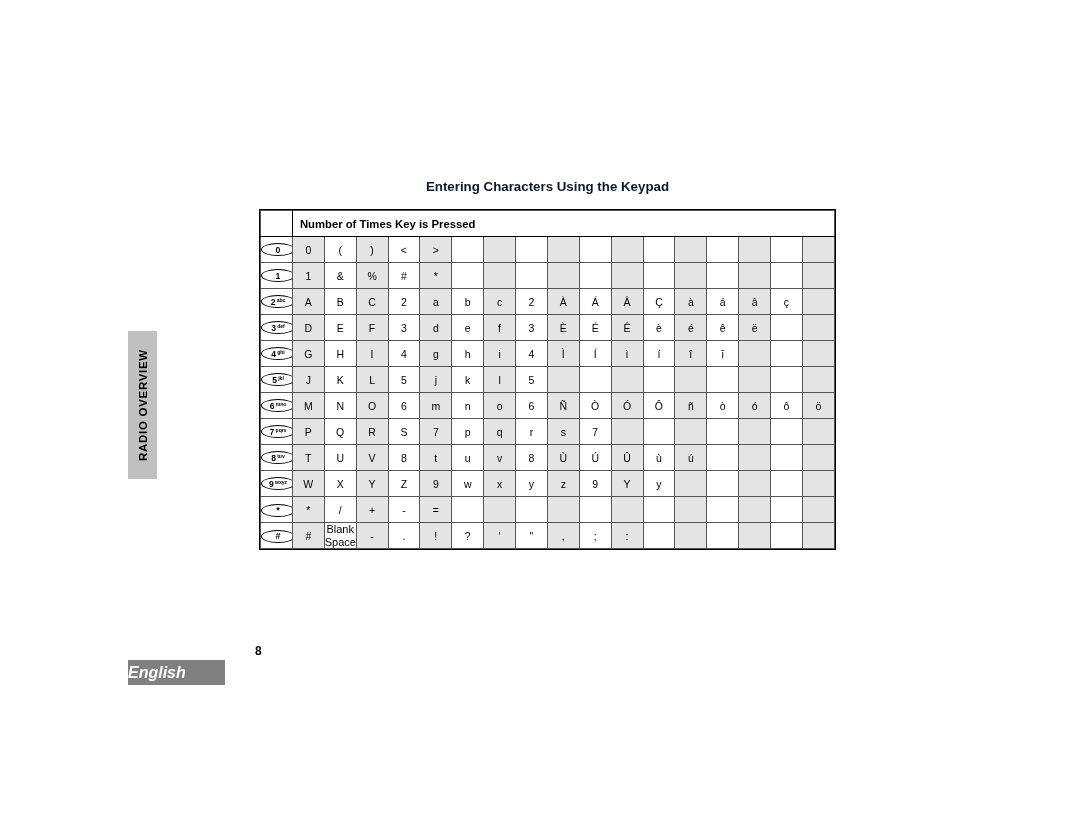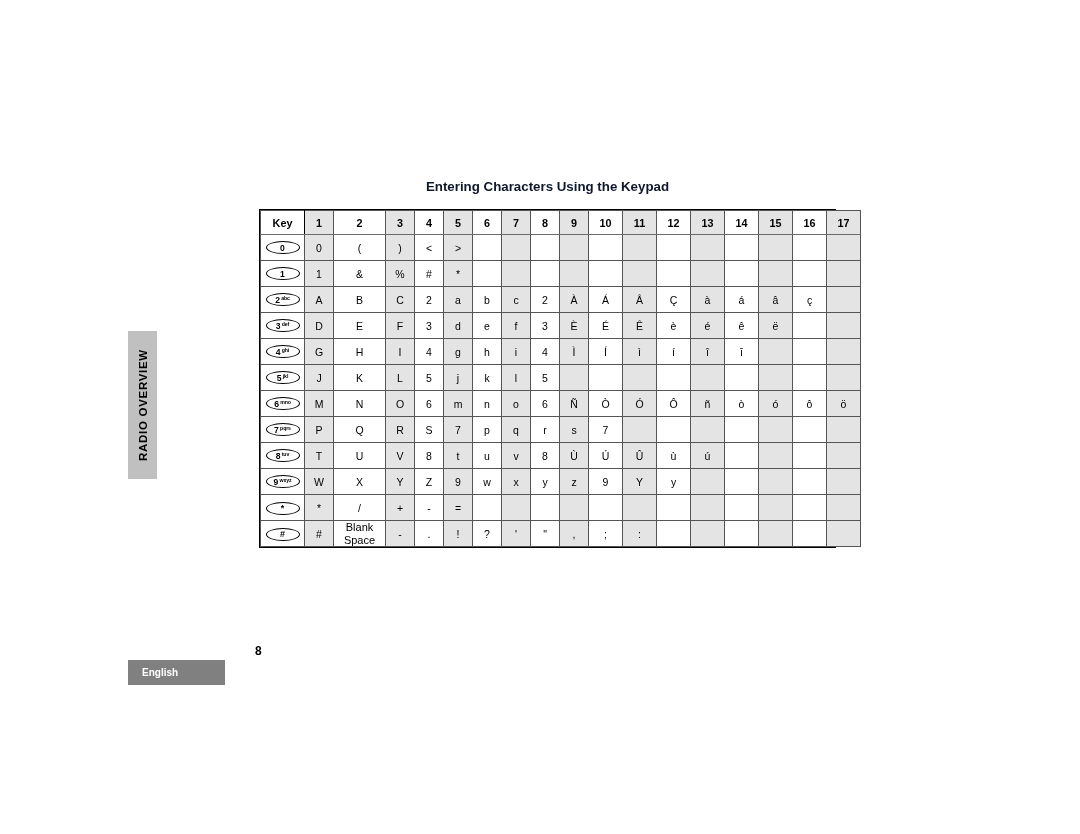--- a/index.html
+++ b/index.html
@@ -42,23 +42,23 @@
     left: 128px;
     top: 660px;
     width: 97px;
     height: 25px;
     background: #808080;
     display: flex;
     align-items: center;
   }
   #footer-lang .lbl {
     color: #ffffff;
-    font-size: 10px;
-    font-weight: bold;
-    padding-left: 14px;
+    font-size: 16px;
+    font-weight: bold;
+    font-style: italic;
   }
   #page-number {
     position: absolute;
     left: 255px;
     top: 644px;
     font-size: 12px;
     font-weight: bold;
     color: #000;
   }
 
@@ -169,39 +169,23 @@
 
 <div id="side-tab">
   <span class="vert">RADIO OVERVIEW</span>
 </div>
 
 <div id="doc-title">Entering Characters Using the Keypad</div>
 
 <div id="keypad-table-wrap">
   <table class="keypad">
     <tbody id="table-body">
-        <tr class="colhead">
-          <td class="keyhead" style="width: 43px;">Key</td>
-          <td class="shade" style="width: 28px;">1</td>
-          <td style="width: 51px;">2</td>
-          <td class="shade" style="width: 28px;">3</td>
-          <td style="width: 28px;">4</td>
-          <td class="shade" style="width: 28px;">5</td>
-          <td style="width: 28px;">6</td>
-          <td class="shade" style="width: 28px;">7</td>
-          <td style="width: 28px;">8</td>
-          <td class="shade" style="width: 28px;">9</td>
-          <td style="width: 33px;">10</td>
-          <td class="shade" style="width: 33px;">11</td>
-          <td style="width: 33px;">12</td>
-          <td class="shade" style="width: 33px;">13</td>
-          <td style="width: 33px;">14</td>
-          <td class="shade" style="width: 33px;">15</td>
-          <td style="width: 33px;">16</td>
-          <td class="shade" style="width: 33px;">17</td>
+        <tr class="banner">
+          <td class="banner-blank"></td>
+          <td class="banner-label" colspan="17">Number of Times Key is Pressed</td>
         </tr>
         <tr>
           <td class="keycell"><span class="keybtn">
               <span class="kn">0</span>
             </span></td>
           <td class="shade">0</td>
           <td>(</td>
           <td class="shade">)</td>
           <td>&lt;</td>
           <td class="shade">&gt;</td>

